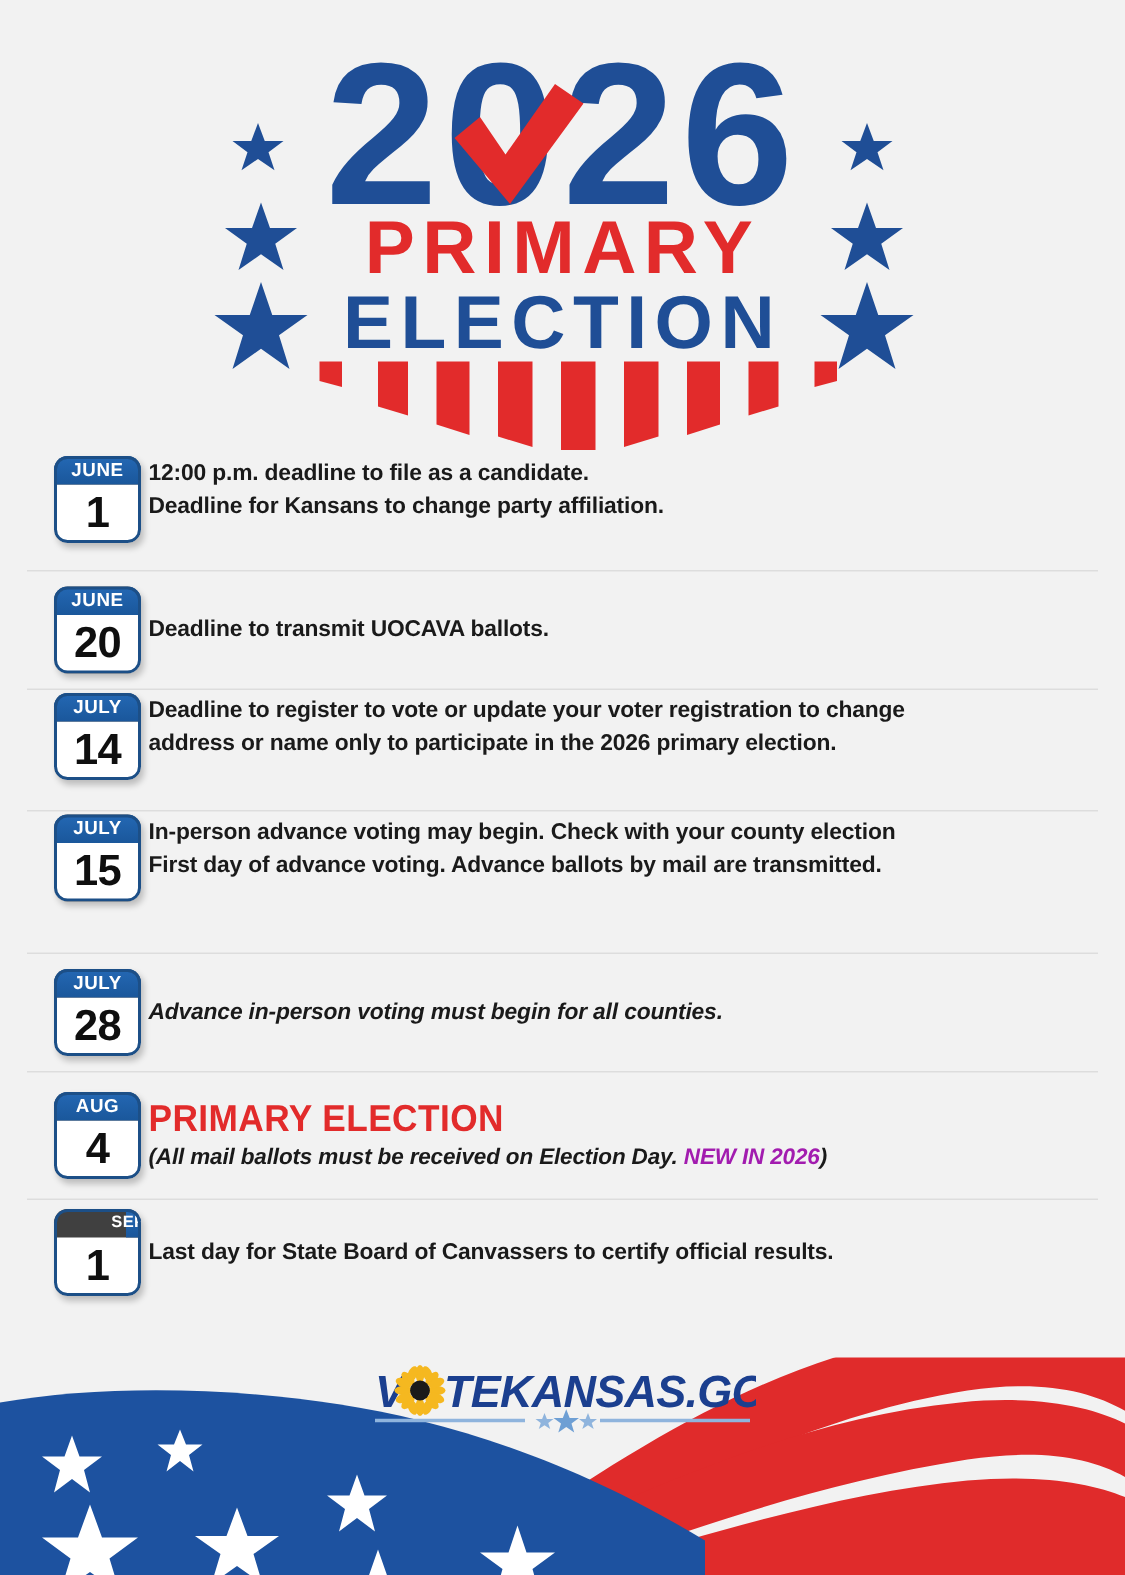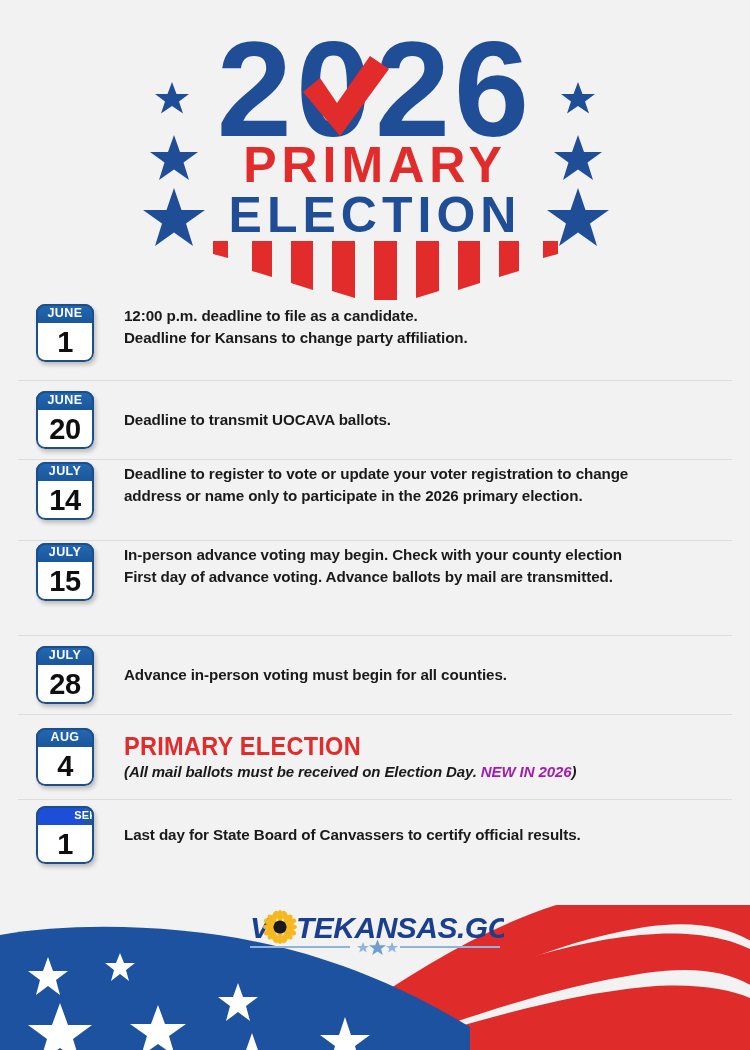--- a/index.html
+++ b/index.html
@@ -43,21 +43,21 @@
     margin: 0 18px;
   }
 
   
   .cal-badge {
     position: relative;
     width: 58px;
     height: 58px;
     flex: 0 0 58px;
     border-radius: 9px;
-    background: #1d4ed8;
+    background: #404040;
     box-shadow: 2px 3px 4px rgba(0,0,0,0.22);
     overflow: hidden;
     margin-top: 2px;
   }
   .cal-badge .ring {
     position: absolute;
     inset: 0;
     border-radius: 9px;
     border: 2px solid #1c4f87;
     box-sizing: border-box;
@@ -95,21 +95,21 @@
     display: flex;
     align-items: center;
     justify-content: center;
     letter-spacing: -0.5px;
     z-index: 1;
     line-height: 1;
   }
 
   
   .event-text {
-    padding-left: 30px;
+    padding-left: 5px;
     padding-top: 3px;
     color: #1a1a1a;
     font-size: 15.2px;
     font-weight: bold;
     line-height: 1.42;
     letter-spacing: -0.1px;
     max-width: 610px;
   }
   .event-text .line { display: block; }
 
@@ -254,21 +254,21 @@
     </div>
   </div>
   <div class="event-divider"></div>
 
   <div class="event-row" style="height:78px;align-items:center;">
     <div class="cal-badge" style="margin-top:0;">
       <div class="cal-head">JULY</div>
       <div class="cal-body">28</div>
       <div class="ring"></div>
     </div>
-    <div class="event-text" style="padding-top:0;">
+    <div class="event-text" style="padding-top:0;font-style:italic;">
       <span class="line">Advance in-person voting must begin for all counties.</span>
     </div>
   </div>
   <div class="event-divider"></div>
 
   <div class="event-row" style="height:84px;align-items:center;">
     <div class="cal-badge" style="margin-top:0;">
       <div class="cal-head">AUG</div>
       <div class="cal-body">4</div>
       <div class="ring"></div>

